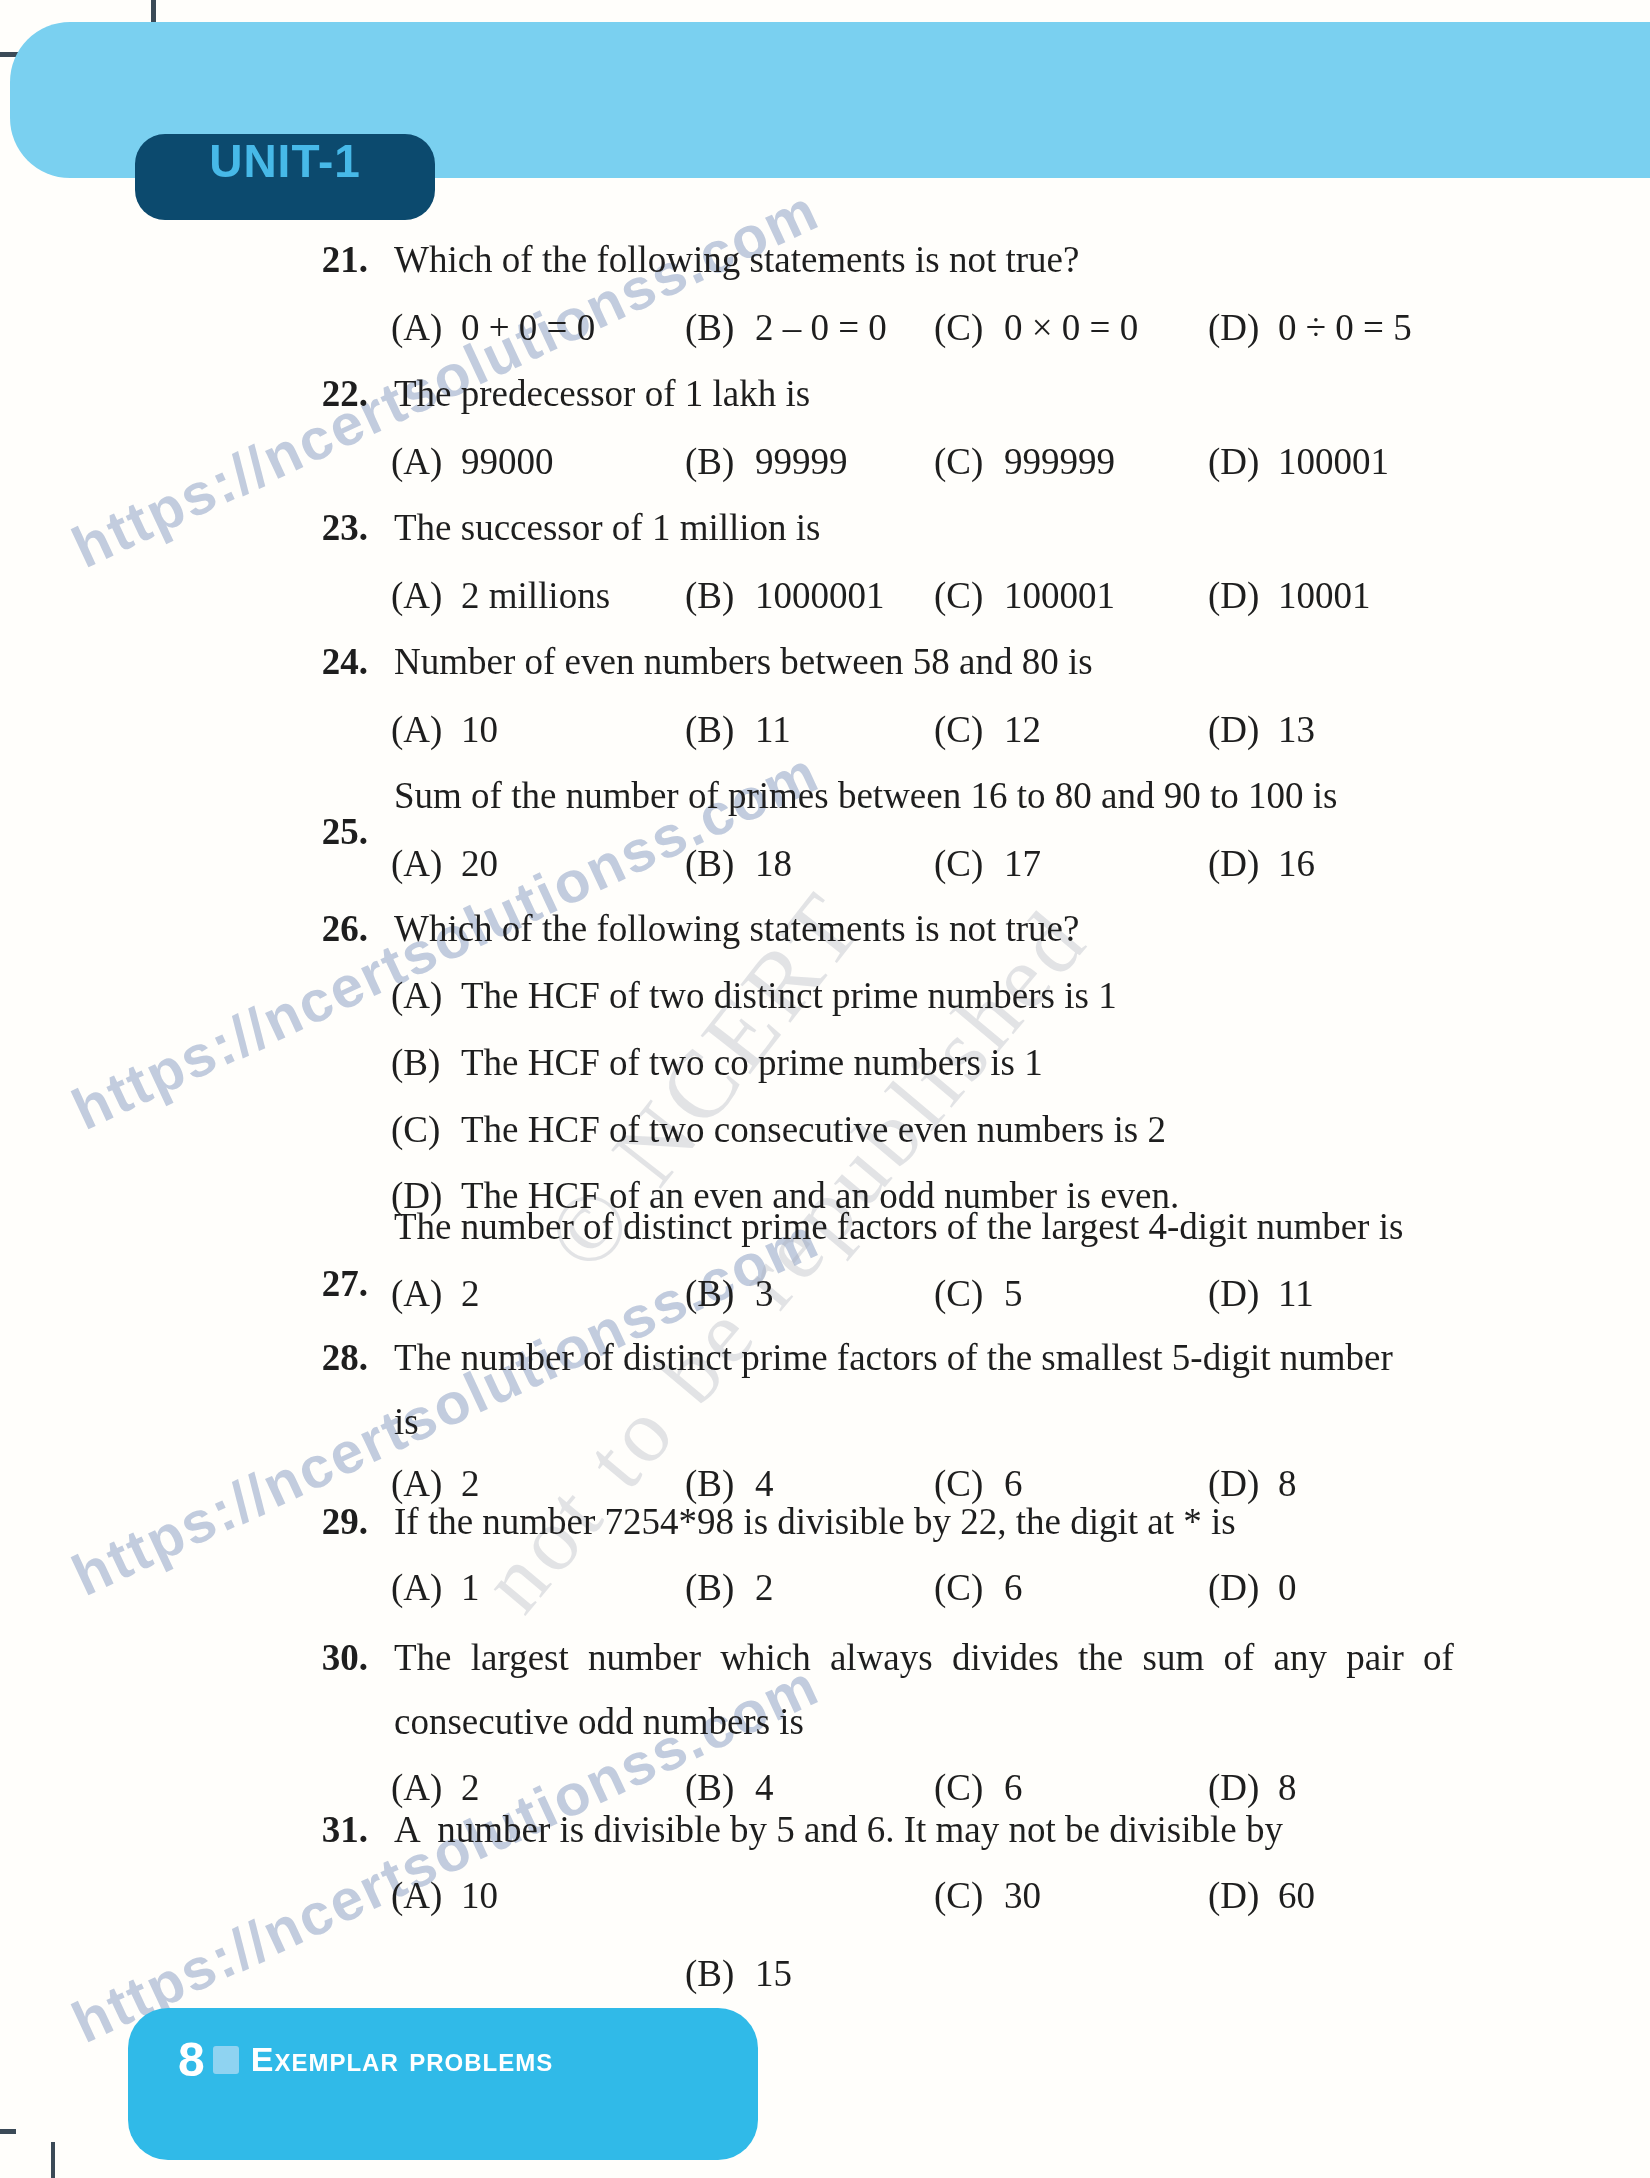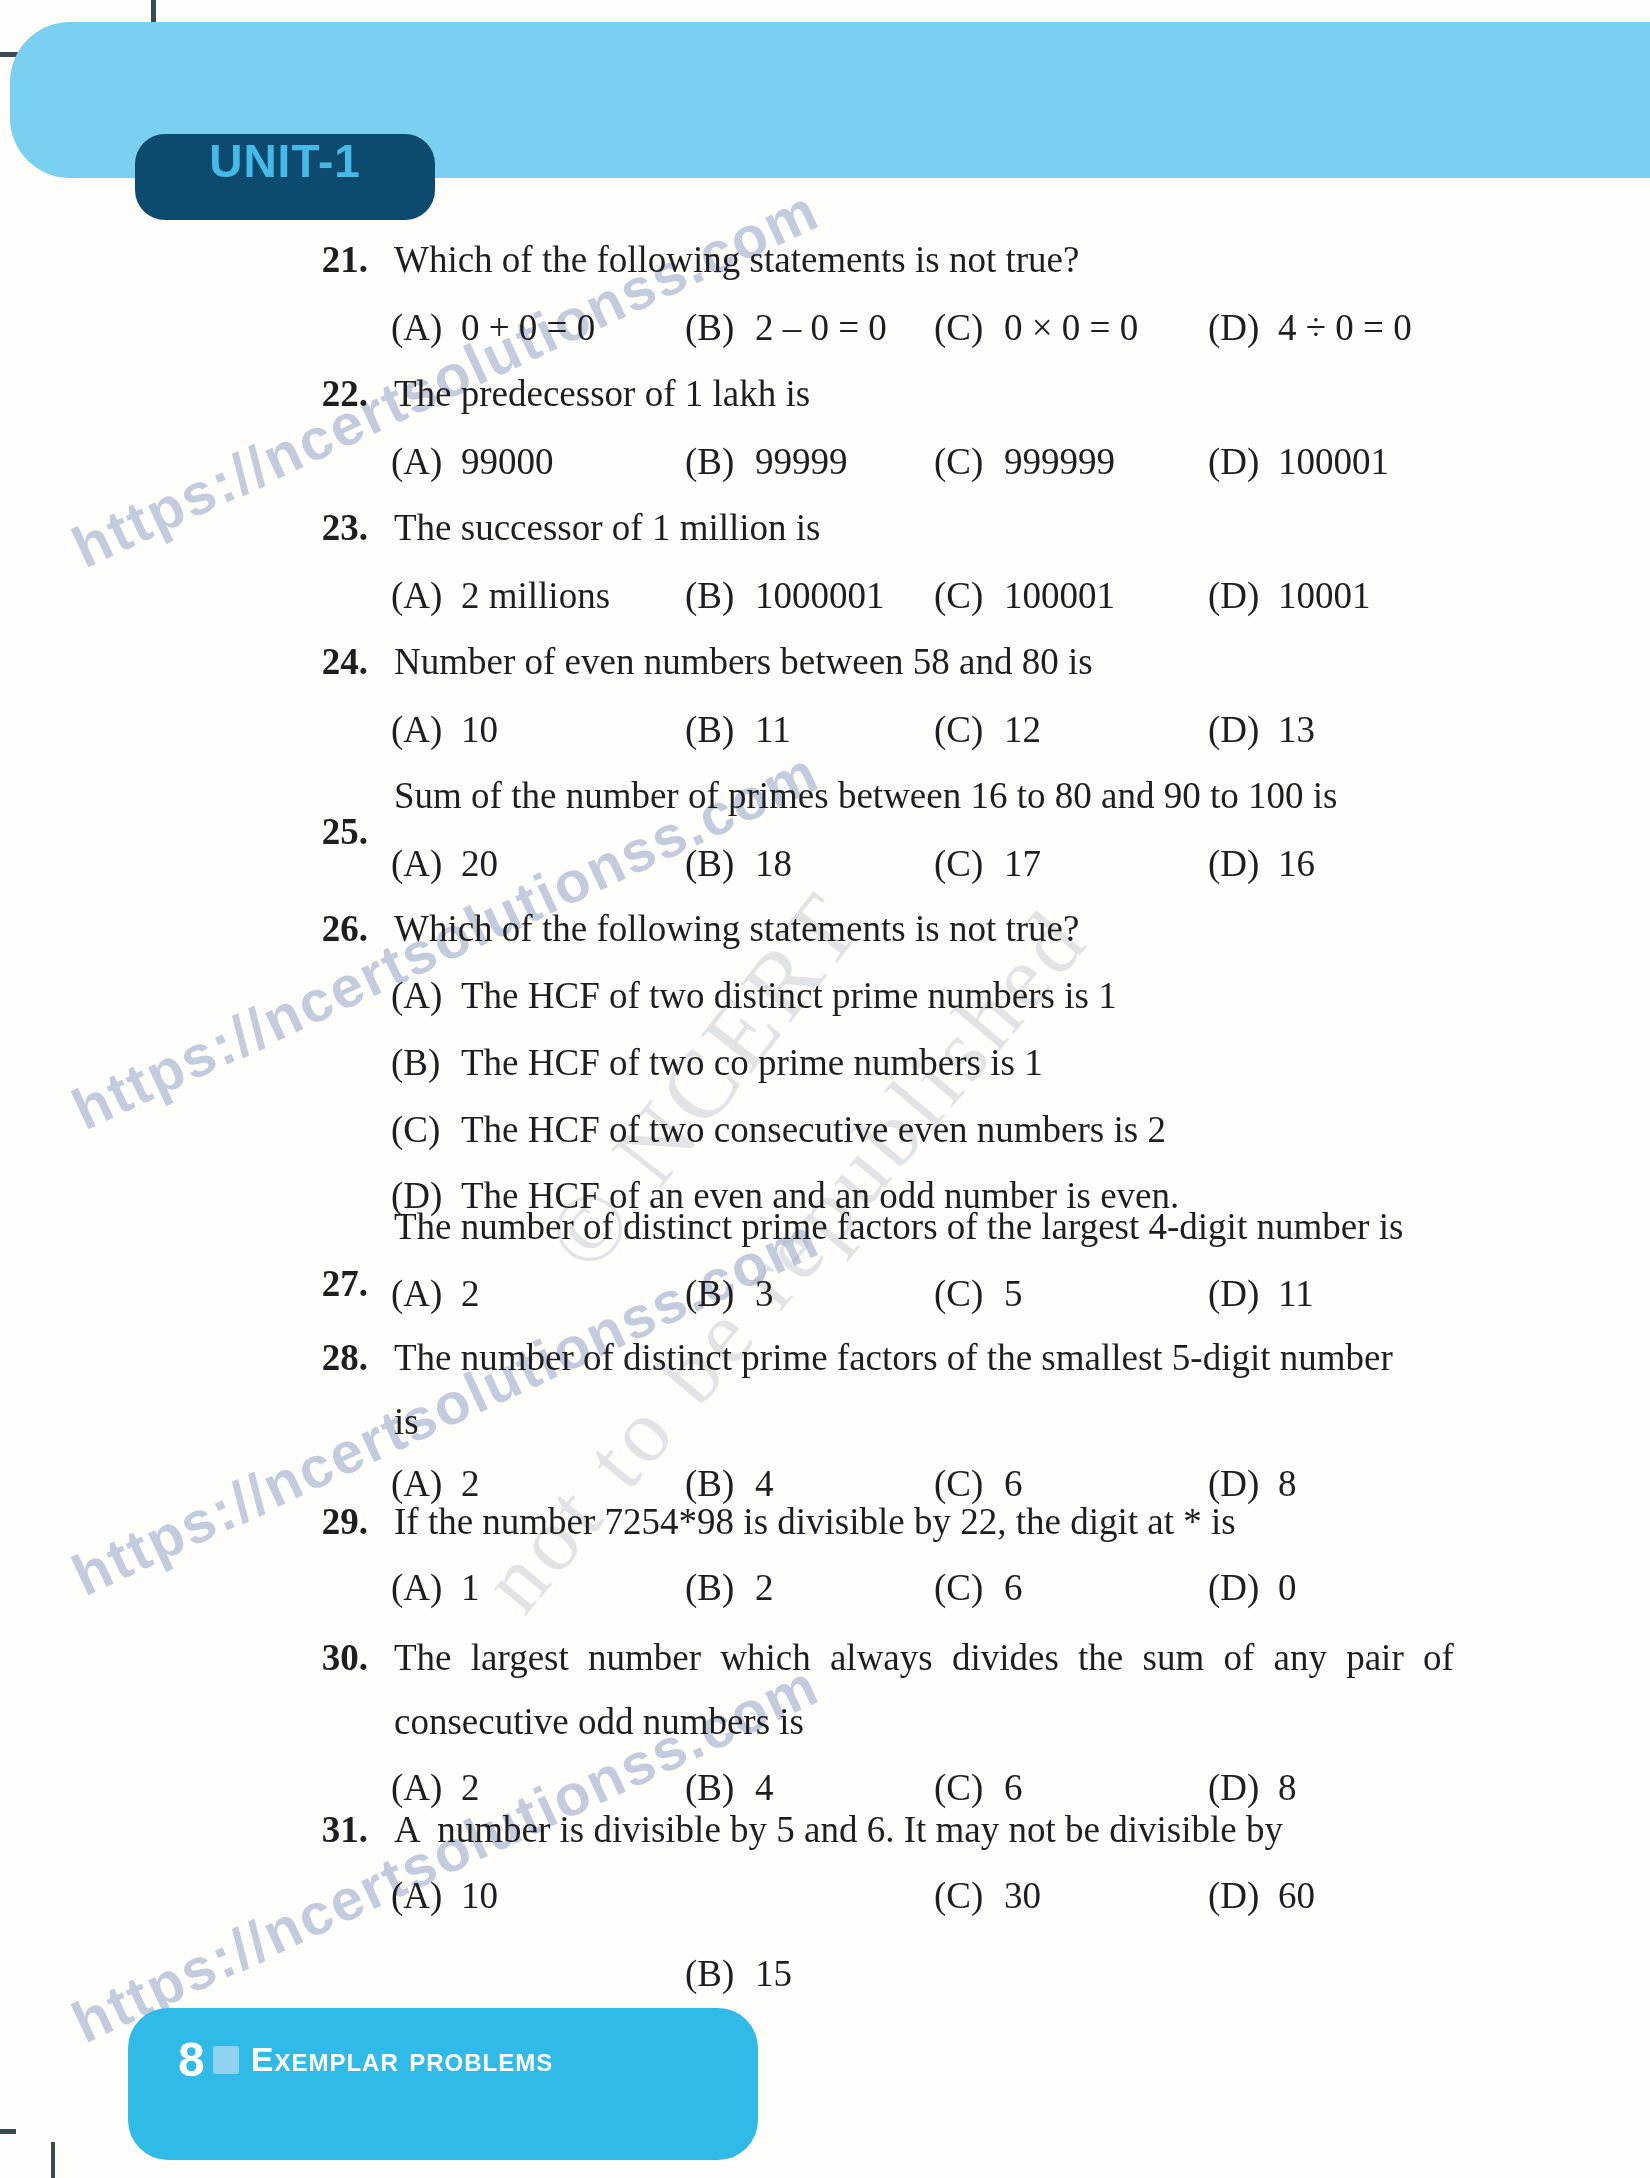--- a/index.html
+++ b/index.html
@@ -117,21 +117,21 @@
 
 <div class="ghost ghost1">© NCERT</div>
 <div class="ghost ghost2">not to be republished</div>
 
 <div>
   <div class="qnum" style="top:238px;">21.</div>
   <div class="qtext" style="top:238px;">Which of the following statements is not true?</div>
   <div class="optrow-cell colA" style="top:306px;"><span class="opt-label">(A)</span><span>0 + 0 = 0</span></div>
   <div class="optrow-cell colB" style="top:306px;"><span class="opt-label">(B)</span><span>2 – 0 = 0</span></div>
   <div class="optrow-cell colC" style="top:306px;"><span class="opt-label">(C)</span><span>0 × 0 = 0</span></div>
-  <div class="optrow-cell colD" style="top:306px;"><span class="opt-label">(D)</span><span>4 ÷ 0 = 0</span></div>
+  <div class="optrow-cell colD" style="top:306px;"><span class="opt-label">(D)</span><span>0 ÷ 0 = 5</span></div>
 </div>
 
 <div>
   <div class="qnum" style="top:372px;">22.</div>
   <div class="qtext" style="top:372px;">The predecessor of 1 lakh is</div>
   <div class="optrow-cell colA" style="top:440px;"><span class="opt-label">(A)</span><span>99000</span></div>
   <div class="optrow-cell colB" style="top:440px;"><span class="opt-label">(B)</span><span>99999</span></div>
   <div class="optrow-cell colC" style="top:440px;"><span class="opt-label">(C)</span><span>999999</span></div>
   <div class="optrow-cell colD" style="top:440px;"><span class="opt-label">(D)</span><span>100001</span></div>
 </div>

